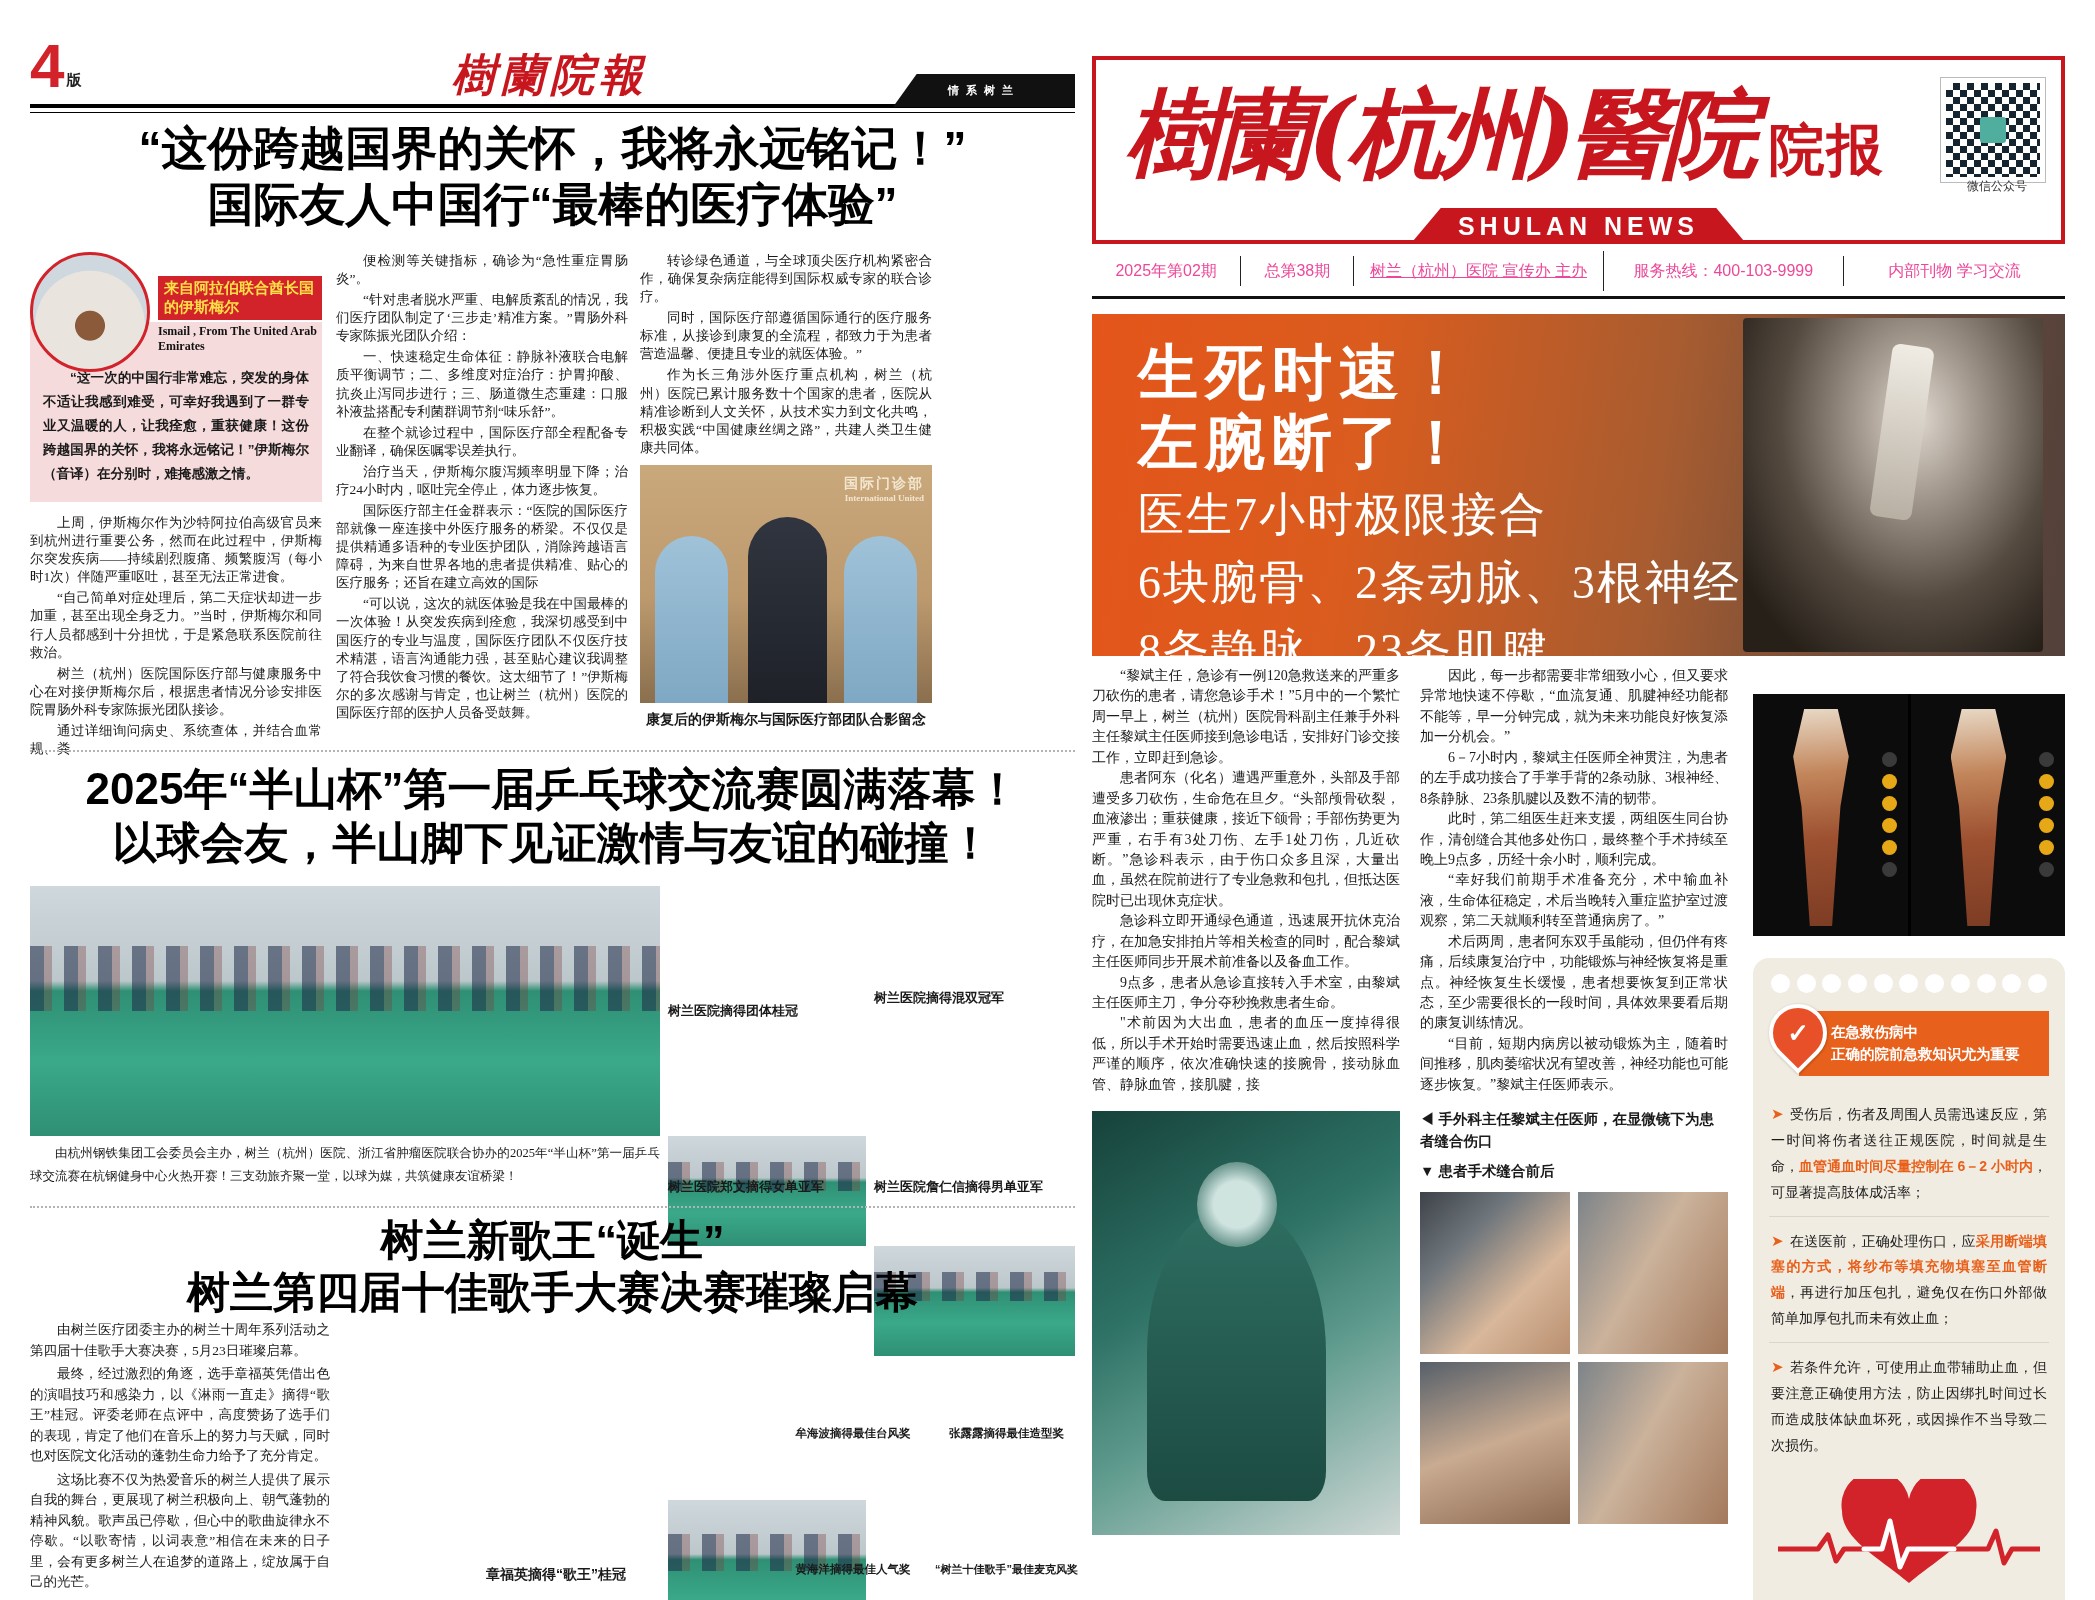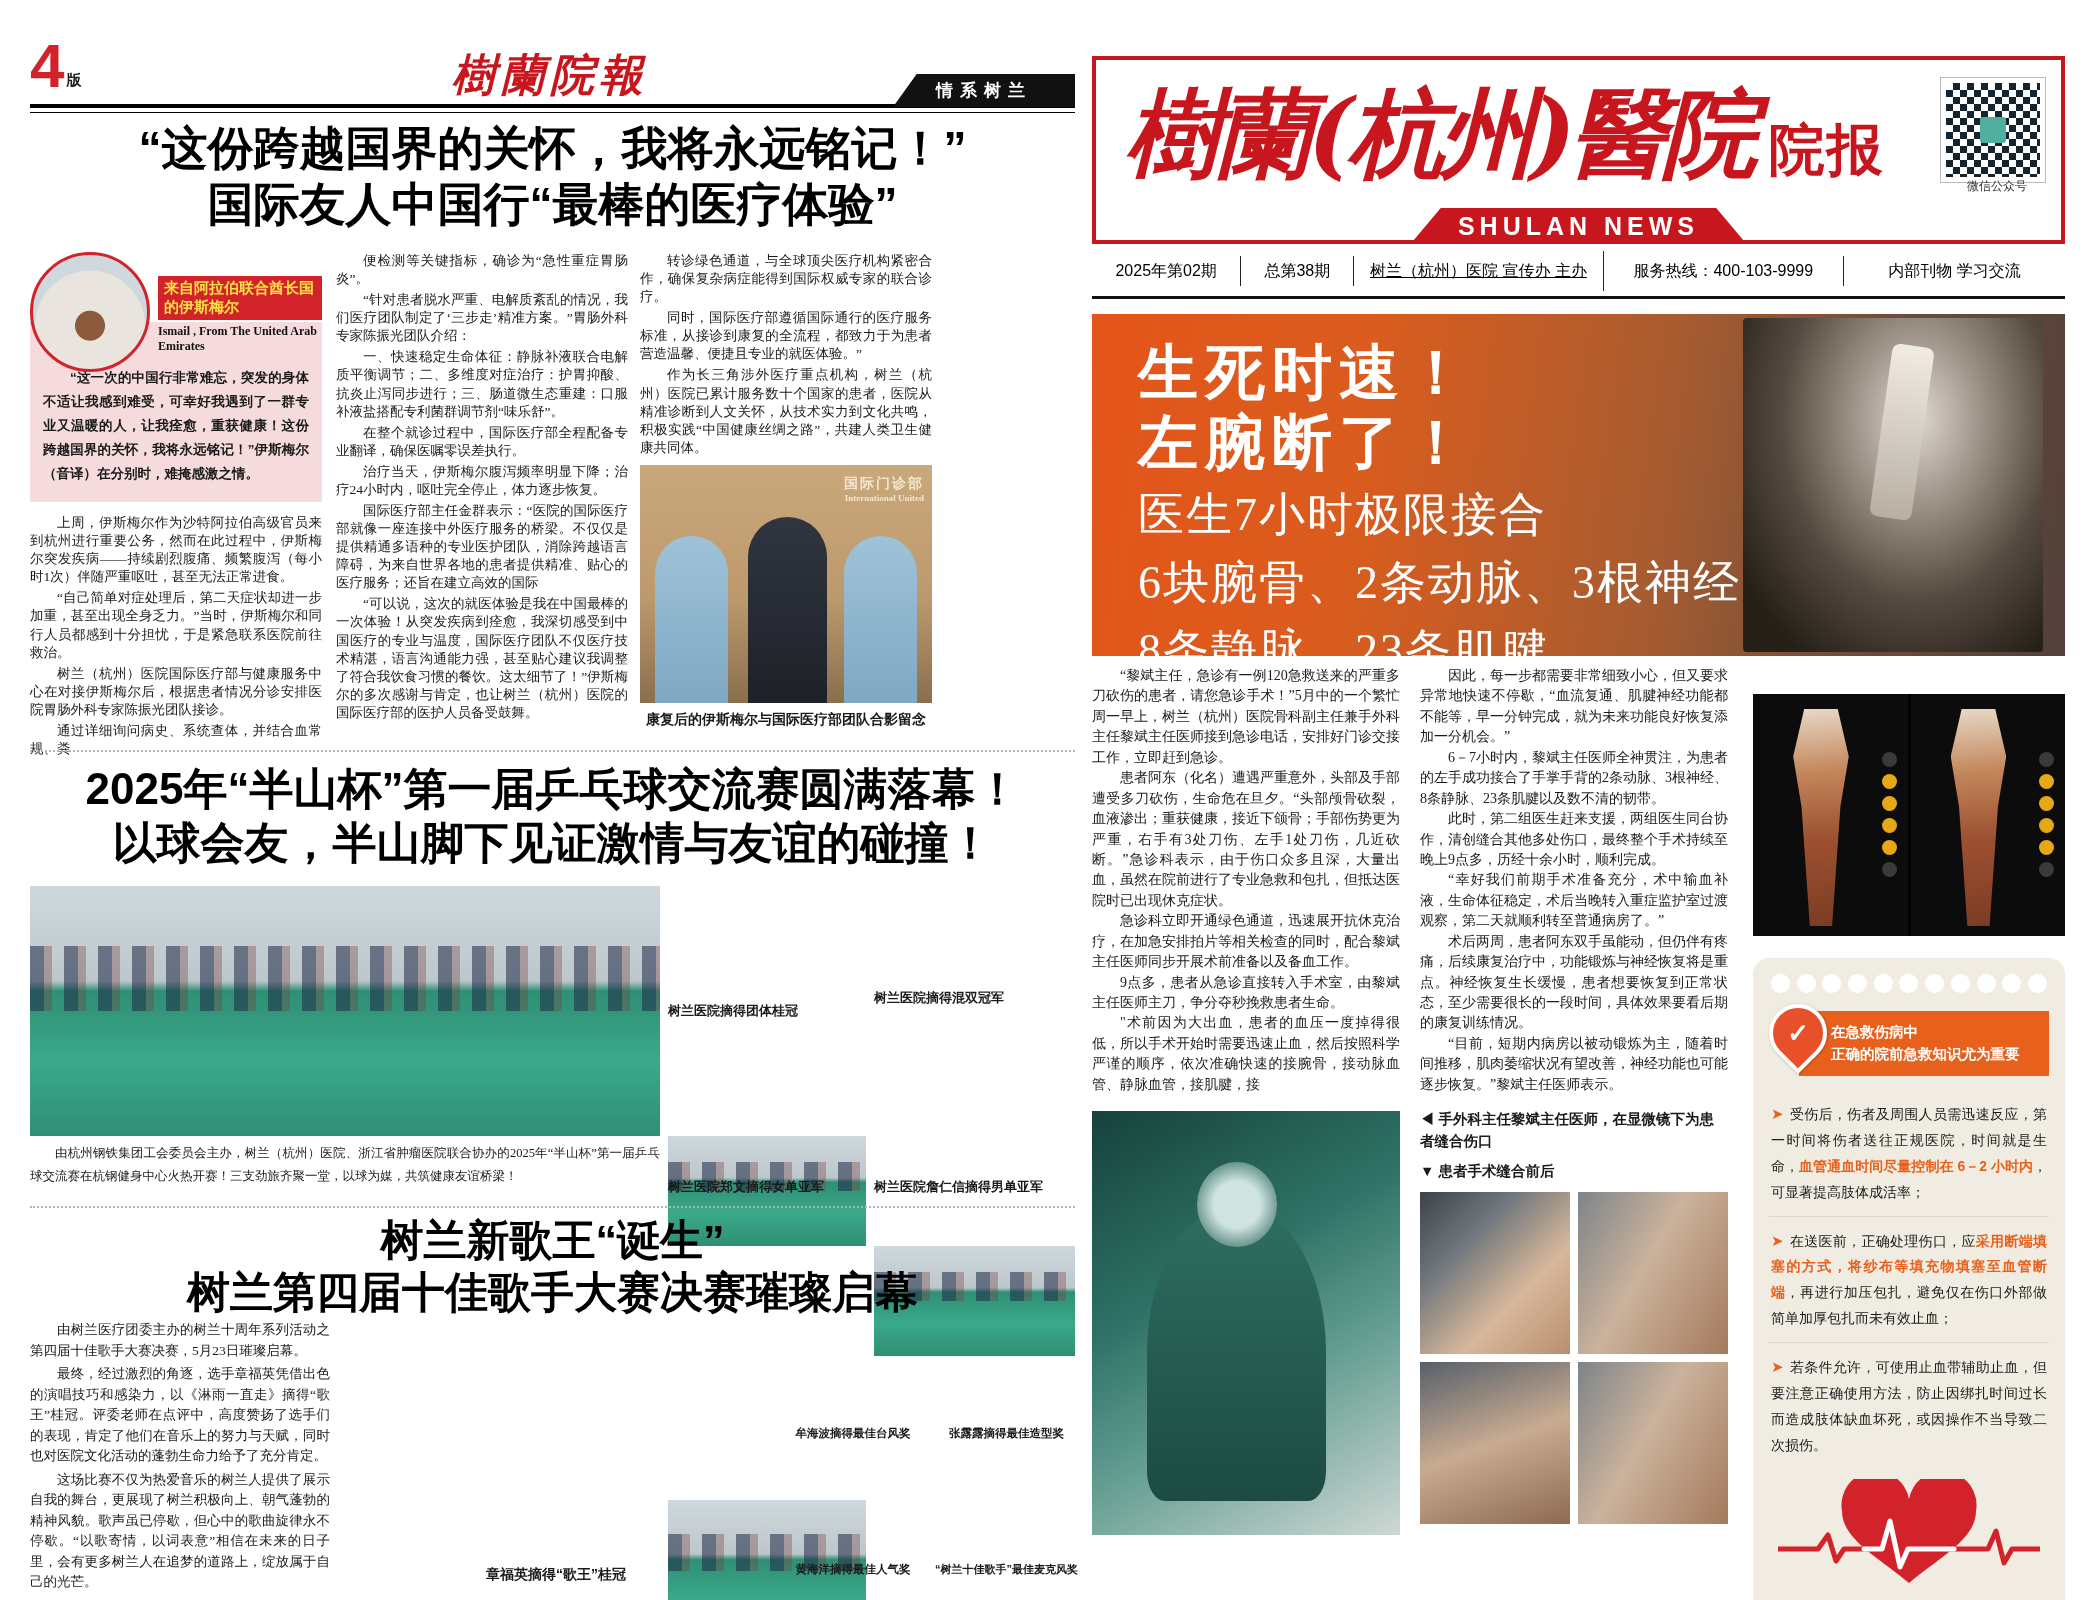--- a/index.html
+++ b/index.html
@@ -8,21 +8,21 @@
   .abs{position:absolute;}
 
   
   #lp-pagenum{left:30px;top:38px;display:flex;align-items:flex-end;}
   #lp-pagenum .num{font-size:62px;font-weight:900;color:#d2232a;line-height:.9;}
   #lp-pagenum .lbl{font-size:15px;font-weight:700;color:#222;margin:0 0 4px 2px;}
   #lp-masthead{left:320px;top:46px;width:460px;text-align:center;color:#c8161e;
       font-family:"DejaVu Serif",serif;font-style:italic;font-weight:700;font-size:44px;letter-spacing:5px;}
   #lp-tag{left:893px;top:74px;width:182px;height:33px;background:#111;color:#fff;z-index:3;
       clip-path:polygon(13% 0,100% 0,100% 100%,0 100%);display:flex;align-items:center;justify-content:center;
-      font-size:17px;font-weight:700;letter-spacing:7px;}
+      font-size:11px;font-weight:700;letter-spacing:7px;}
   .rule-thick{left:30px;top:104px;width:1045px;height:4px;background:#000;}
   .rule-thin{left:30px;top:112px;width:1045px;height:1px;background:#000;}
 
   
   .headline-black{font-weight:900;text-align:center;color:#000;line-height:1.22;}
   .col{font-family:"Liberation Serif","DejaVu Serif",serif;}
   .col p{font-size:13.5px;line-height:1.34;text-align:justify;text-indent:2em;margin:0 0 3px;}
   .dotted{border-top:2px dotted #b3b3b3;height:0;}
   .photo-caption{font-size:14px;font-weight:700;text-align:center;margin-top:8px;font-family:"Liberation Sans",sans-serif;}
   .small-cap{font-size:13px;font-weight:700;font-family:"Liberation Sans",sans-serif;}
@@ -89,21 +89,21 @@
   .mast-suffix{font-size:56px;font-weight:900;color:#c8161e;line-height:1;padding-bottom:4px;letter-spacing:2px;}
   .qr{position:absolute;right:16px;top:18px;width:94px;height:94px;border:5px solid #fff;outline:1px solid #bbb;
       background:repeating-conic-gradient(#15242e 0 25%,#ffffff 0 50%) 0 0/14px 14px;}
   .qr::after{content:"";position:absolute;left:36%;top:36%;width:28%;height:28%;background:#4fae9d;border-radius:3px;}
   .qr-cap{position:absolute;right:14px;top:118px;width:100px;text-align:center;font-size:12px;color:#333;}
   .news-bar{position:absolute;bottom:-4px;left:50%;transform:translateX(-50%);width:336px;height:36px;
       background:#c8161e;clip-path:polygon(9% 0,91% 0,100% 100%,0 100%);color:#fff;display:flex;
       align-items:center;justify-content:center;font-size:25px;font-weight:800;letter-spacing:5px;}
 
   
-  #info-bar{left:1092px;top:250px;width:973px;height:42px;display:flex;align-items:center;font-size:16px;color:#000000;}
+  #info-bar{left:1092px;top:250px;width:973px;height:42px;display:flex;align-items:center;font-size:16px;color:#ec4899;}
   .info-cell{text-align:center;padding:0 6px;}
   .ic1{flex:15;}.ic2{flex:11;}.ic3{flex:26;text-decoration:underline;}.ic4{flex:25;}.ic5{flex:23;}
   .info-sep{width:1px;height:30px;background:#222;}
   .info-sep.tall{height:40px;}
   #info-rule{left:1092px;top:296px;width:973px;height:3px;background:#111;}
 
   
   #headline{left:1092px;top:314px;width:973px;height:342px;overflow:hidden;
       background:linear-gradient(98deg,#e4551a 0%,#da5c1e 28%,#a85c30 58%,#6b4c3b 80%,#52403a 100%);}
   .xray{position:absolute;right:22px;top:4px;width:300px;height:334px;border-radius:4px;

